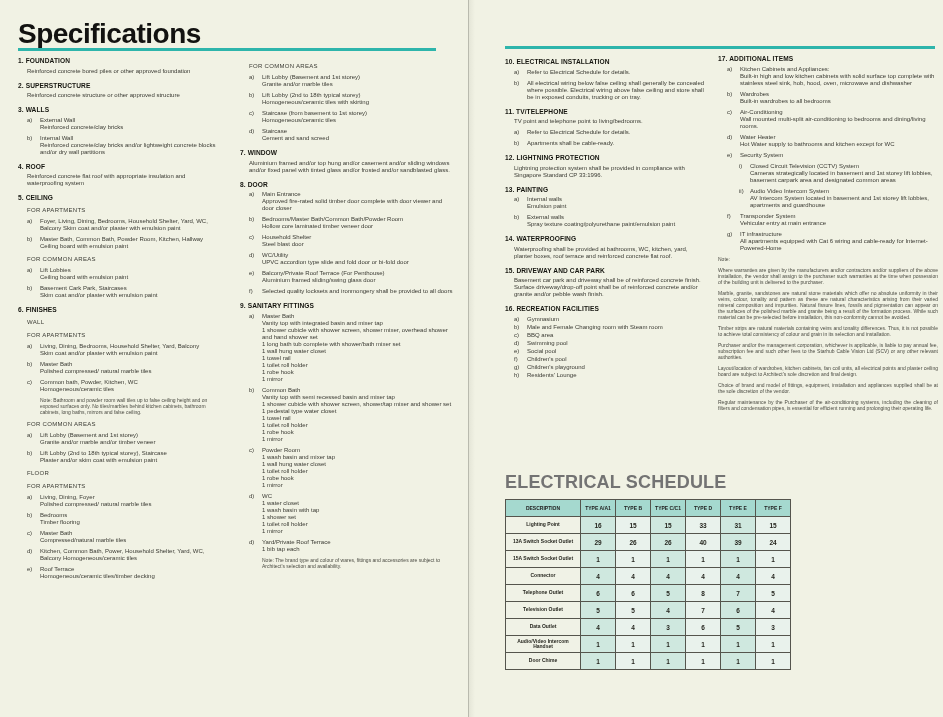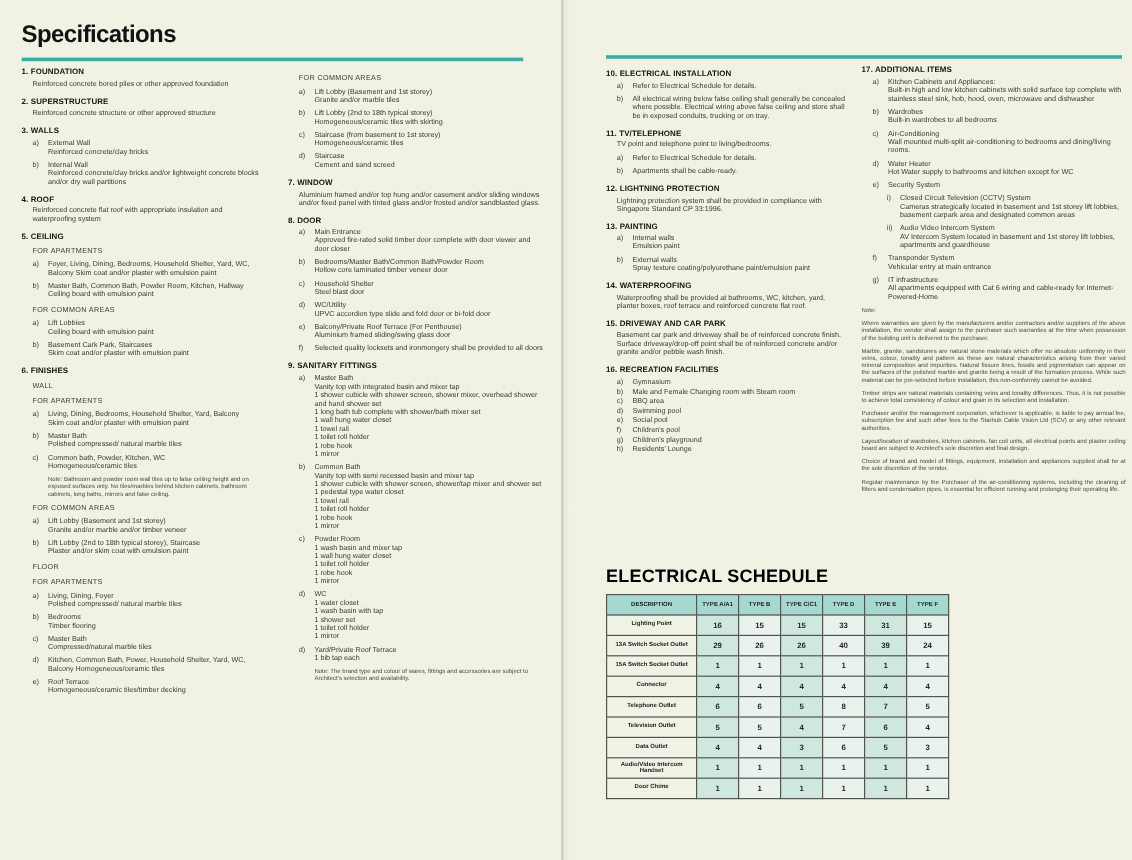--- a/index.html
+++ b/index.html
@@ -18,21 +18,21 @@
     width:943px;height:717px;position:relative;overflow:hidden;
     background:var(--bg);
     font-family:"Liberation Sans", sans-serif;
     color:var(--ink);
   }
   .seam{position:absolute;left:468px;top:0;width:1px;height:717px;background:#b9baae;}
   .seam-shade{position:absolute;left:469px;top:0;width:6px;height:717px;
     background:linear-gradient(to right, rgba(120,120,105,0.10), rgba(120,120,105,0));}
   .page-title{
     position:absolute;left:18px;top:18px;
-    font-size:20px;font-weight:bold;color:#121210;letter-spacing:-0.5px;
+    font-size:28px;font-weight:bold;color:#121210;letter-spacing:-0.5px;
   }
   .rule{position:absolute;height:3px;background:var(--accent);}
   #rule-left{left:18px;top:48px;width:418px;}
   #rule-right{left:505px;top:46px;width:430px;}
 
   .col{position:absolute;font-size:6px;line-height:7px;}
   #lcol1{left:18px;top:57px;width:204px;}
   #lcol2{left:240px;top:57px;width:214px;}
   #rcol1{left:505px;top:58px;width:202px;}
   #rcol2{left:718px;top:55px;width:220px;}
@@ -44,21 +44,21 @@
   .item{display:flex;margin:0 0 4px 0;padding-left:9px;}
   .item.tight{margin-bottom:1px;}
   .item2{padding-left:21px;}
   .lab{width:13px;flex-shrink:0;}
   .item2 .lab{width:11px;}
   .ibody{flex:1;}
   .note{font-size:5px;line-height:6px;margin:2px 0 5px 22px;color:#4a4a42;}
   .notep{font-size:5px;line-height:6px;margin:0 0 5px 0;color:#4a4a42;text-align:justify;}
 
   #schedule{position:absolute;left:505px;top:472px;}
-  .sched-title{font-size:15px;font-weight:bold;color:#000000;margin:0 0 6px 0;letter-spacing:0.2px;}
+  .sched-title{font-size:18px;font-weight:bold;color:#737373;margin:0 0 6px 0;letter-spacing:0.2px;}
   #schedule table{border-collapse:collapse;}
   #schedule th,#schedule td{
     border:1px solid var(--tbl-border);
     text-align:center;vertical-align:middle;
   }
   #schedule th{
     background:var(--tbl-header);font-size:5px;font-weight:bold;color:#222;
     width:32px;height:14px;padding:1px;
   }
   #schedule th.desc{width:72px;}

